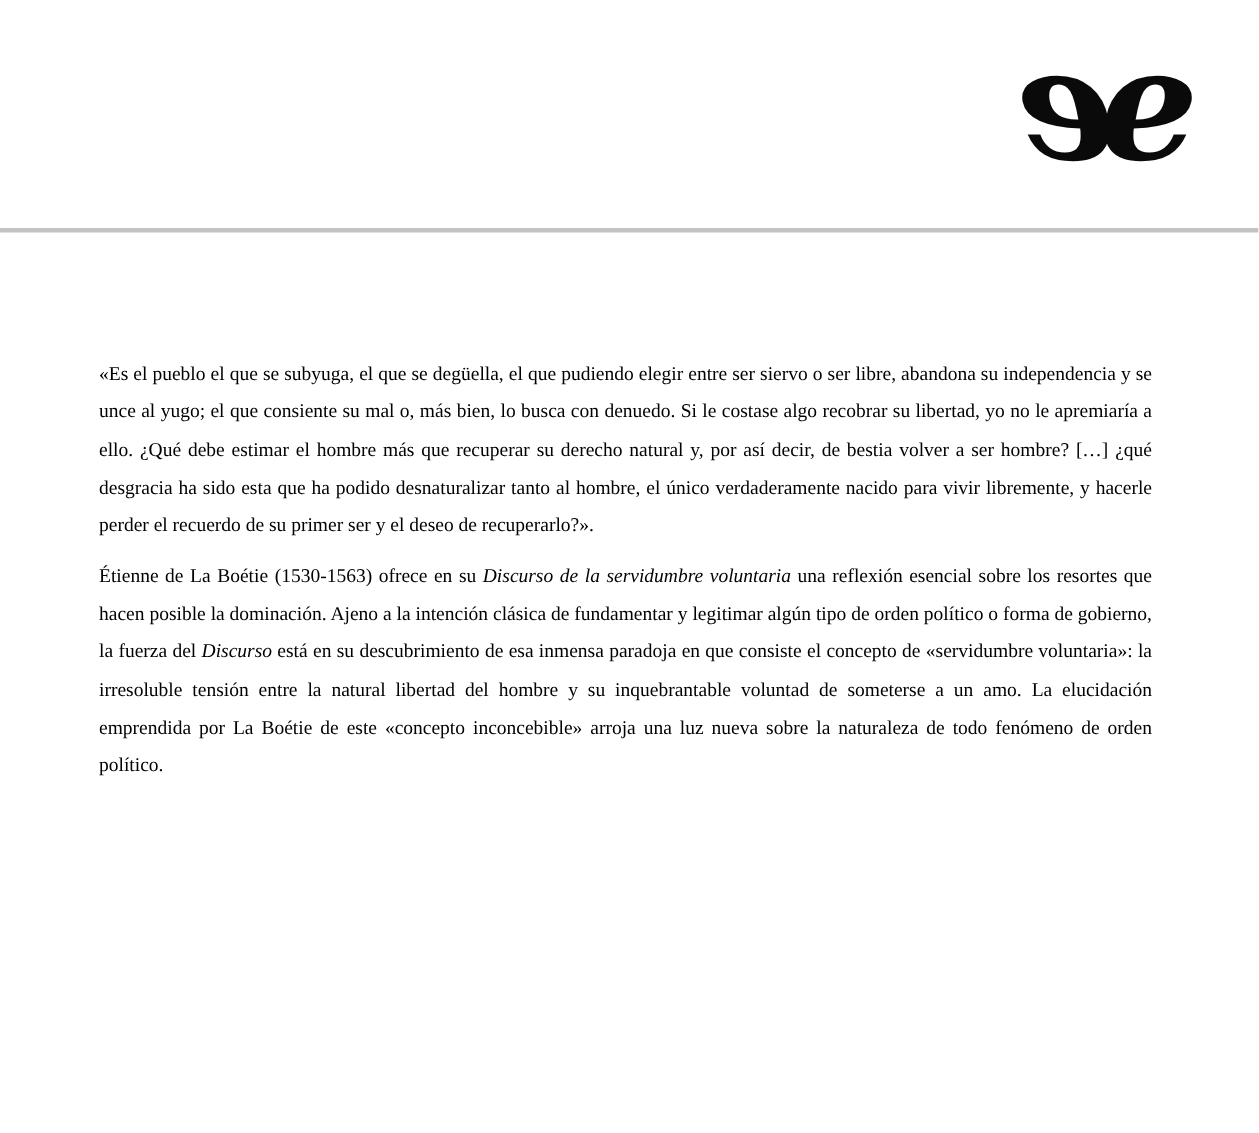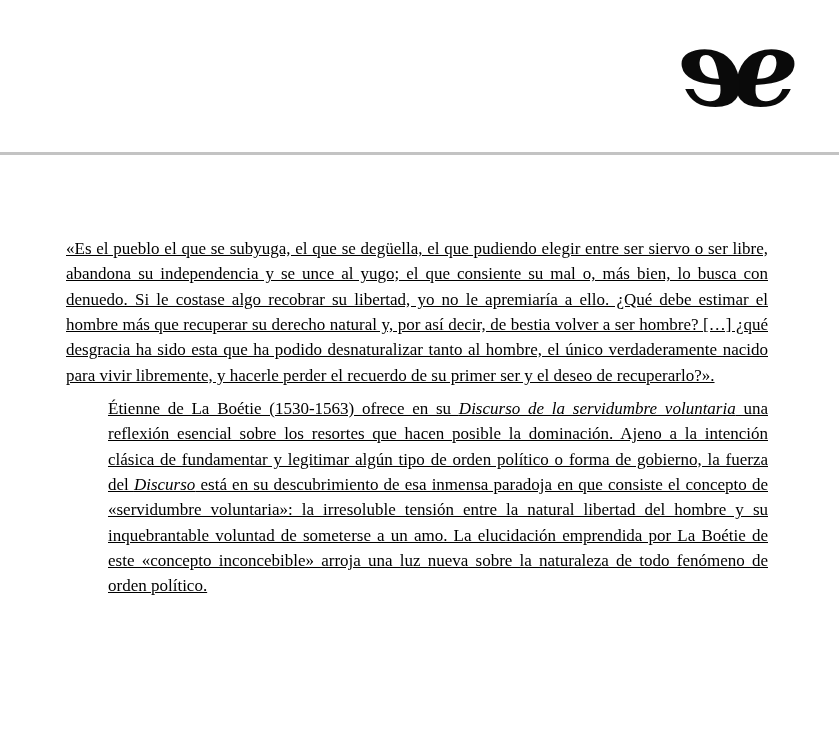--- a/index.html
+++ b/index.html
@@ -43,33 +43,31 @@
     top: 152px;
     width: 839px;
     height: 3px;
     background: #c3c3c3;
   }
   .text-block {
     position: absolute;
     left: 66px;
     top: 236px;
     width: 702px;
-    font-size: 17px;
+    font-size: 13px;
     line-height: 25.35px;
     text-align: justify;
     color: #000000;
-    text-decoration: underline;
   }
   .text-block p {
     margin: 0 0 8px 0;
     padding: 0;
   }
   .text-block p:last-child {
     margin-bottom: 0;
-    margin-left: 42px;
   }
   .italic {
     font-style: italic;
   }
 </style>
 </head>
 <body>
 
 <div class="page">
 

